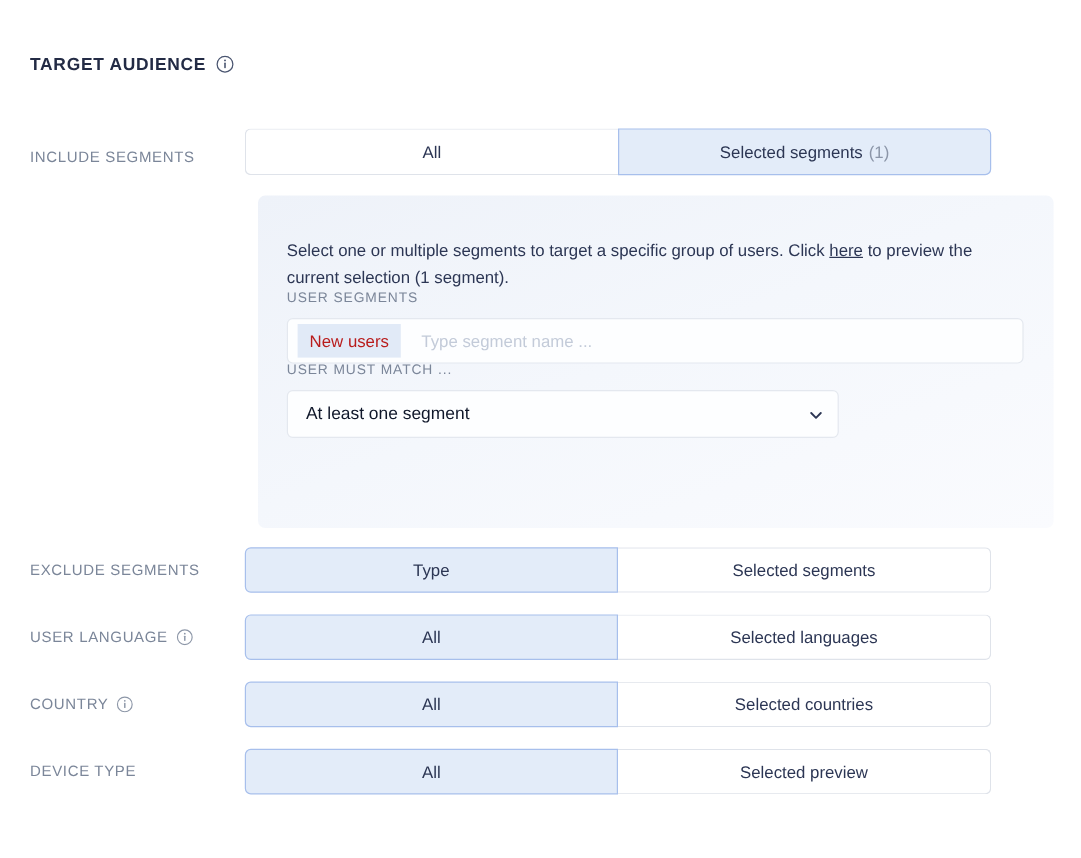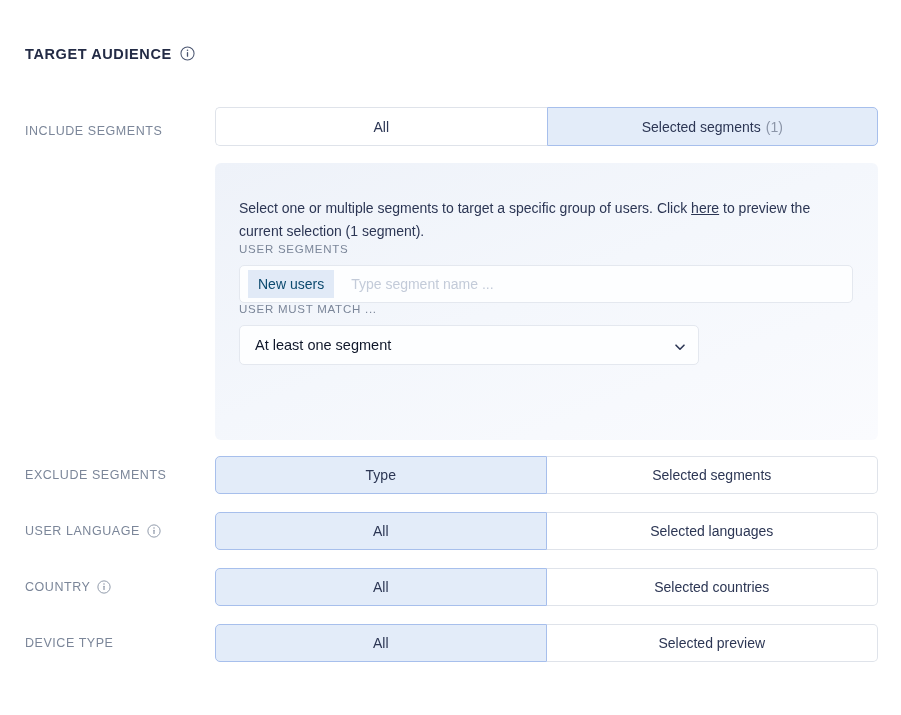--- a/index.html
+++ b/index.html
@@ -49,21 +49,21 @@
     flex: 0 0 15px;
     position: relative;
     top: 0px;
   }
   .info-icon svg { display: block; }
 
   
   .row {
     position: absolute;
     left: 0;
-    width: 901px;
+    width: 826px;
     display: flex;
     align-items: flex-start;
   }
   .row-label {
     width: 215px;
     padding-left: 25px;
     padding-right: 10px;
     font-size: 12.5px;
     letter-spacing: 0.55px;
     color: #7b8699;
@@ -163,21 +163,21 @@
     background: #fdfeff;
     border: 1px solid #e4e8ef;
     border-radius: 5px;
     display: flex;
     align-items: center;
     padding: 0 8px;
     cursor: text;
   }
   .tag {
     background: #e1eaf7;
-    color: #0c4a6e;
+    color: #b91c1c;
     font-size: 14px;
     border-radius: 0;
     padding: 6px 10px;
     white-space: nowrap;
     cursor: pointer;
   }
   .tag-placeholder {
     border: 0;
     outline: none;
     background: transparent;

